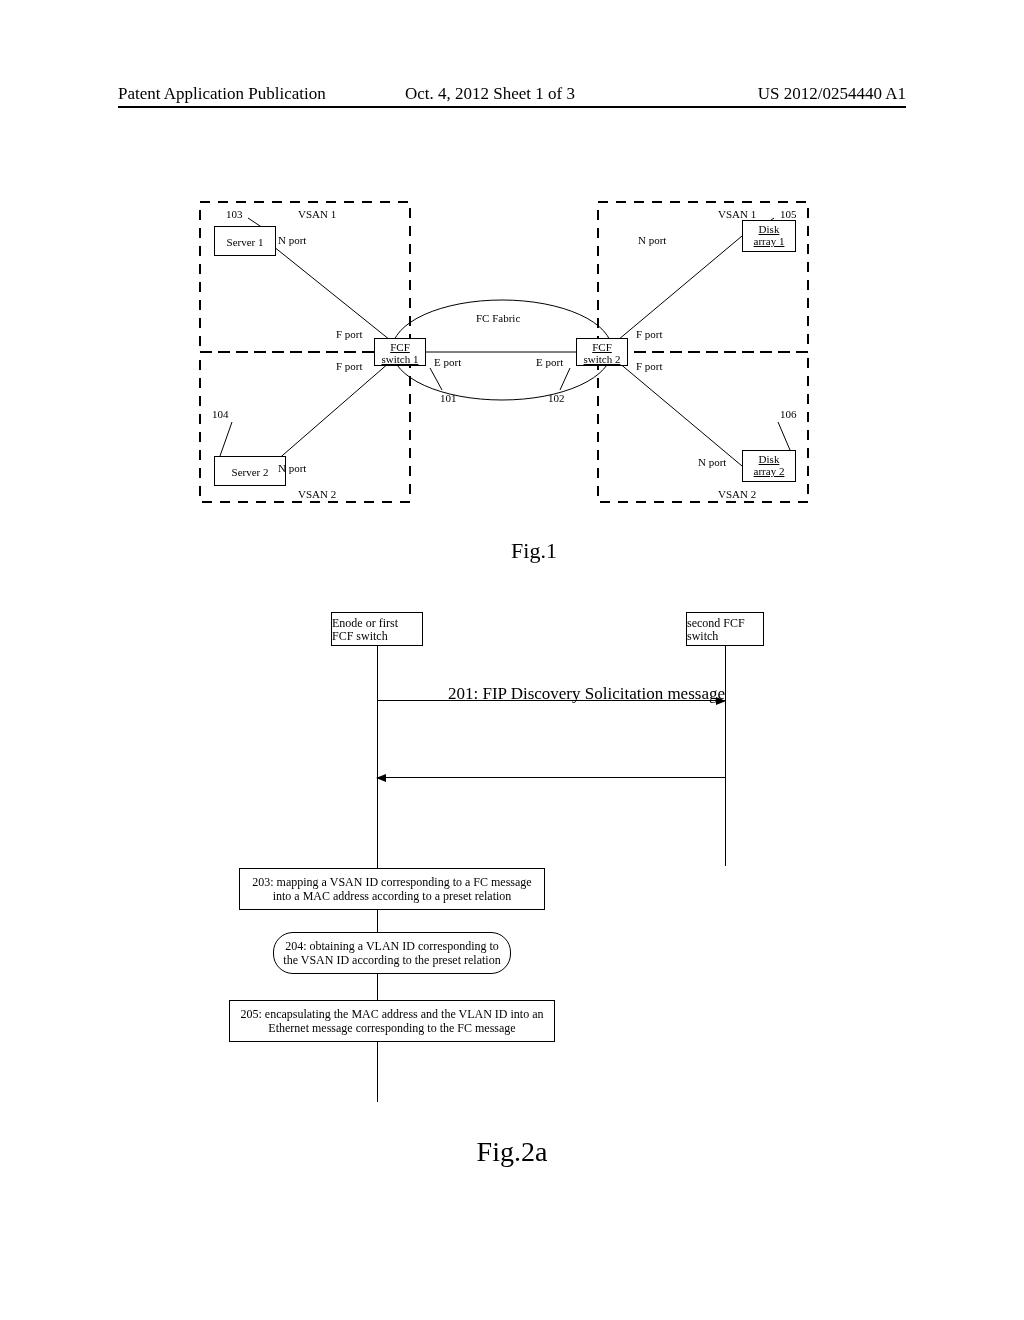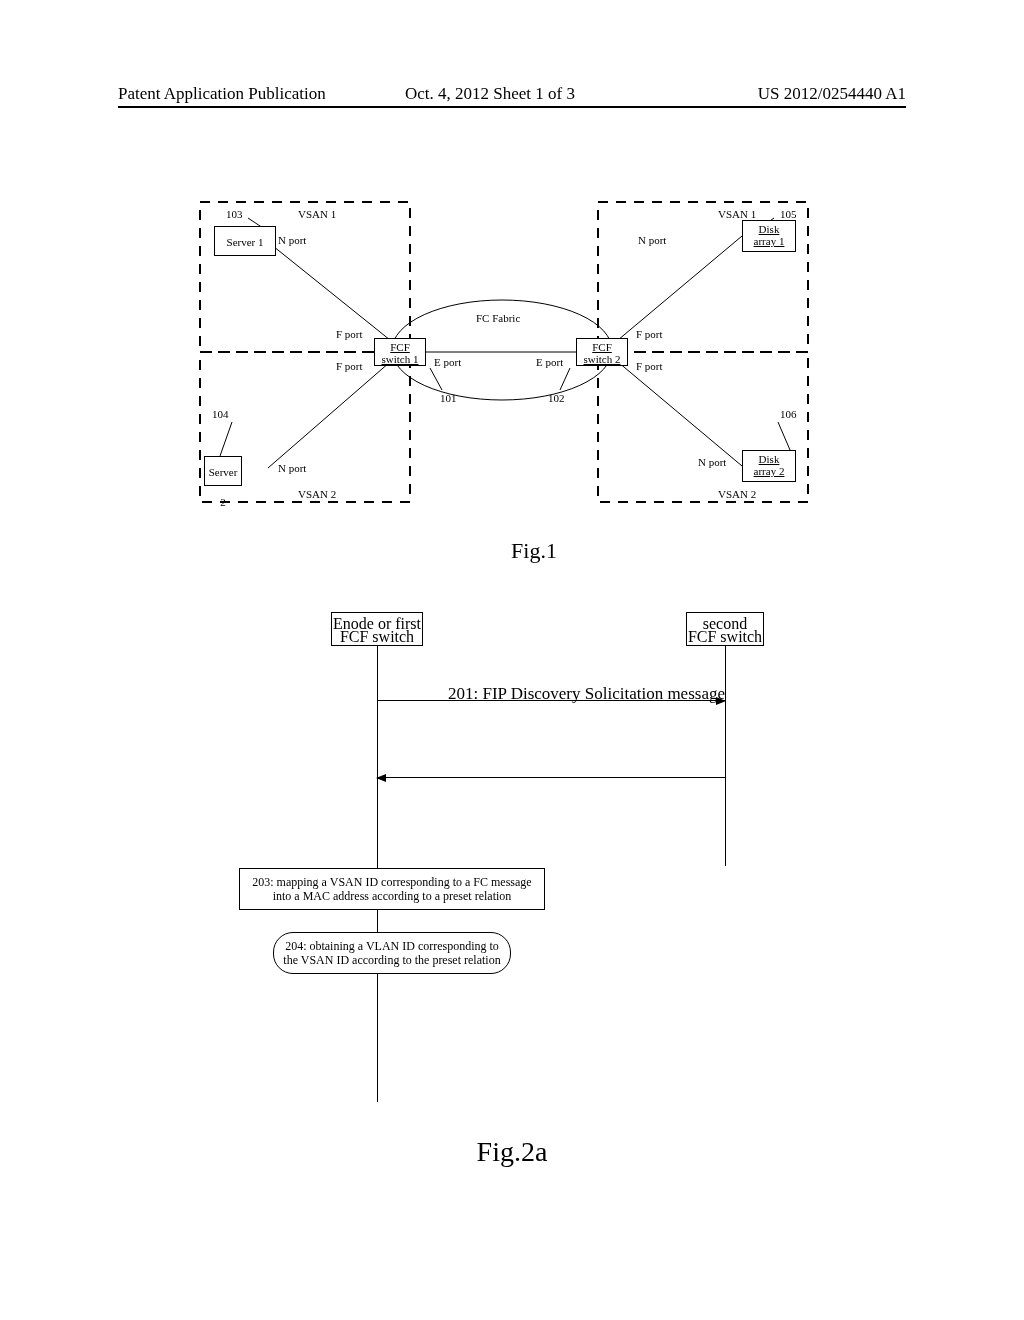--- a/index.html
+++ b/index.html
@@ -32,39 +32,39 @@
     top: 200px;
     left: 198px;
     width: 614px;
     height: 320px;
   }
   .fig1 svg { position: absolute; top: 0; left: 0; width: 100%; height: 100%; }
   .f1-label { position: absolute; font-size: 11px; }
   .box { position: absolute; border: 1px solid #000; background: #fff; font-size: 11px; text-align: center; }
   .box span { display:block; }
   .server1 { left: 16px; top: 26px; width: 62px; height: 30px; line-height: 30px; }
-  .server2 { left: 6px; top: 256px; width: 38px; height: 30px; line-height: 30px; }
+  .server2 { left: 16px; top: 256px; width: 72px; height: 30px; line-height: 30px; }
   .disk1   { left: 544px; top: 20px; width: 54px; height: 32px; padding-top:2px; line-height:12px; text-decoration: underline;}
   .disk2   { left: 544px; top: 250px; width: 54px; height: 32px; padding-top:2px; line-height:12px; text-decoration: underline;}
   .fcf1    { left: 176px; top: 138px; width: 52px; height: 28px; padding-top:2px; line-height:12px; text-decoration: underline; z-index:2;}
   .fcf2    { left: 378px; top: 138px; width: 52px; height: 28px; padding-top:2px; line-height:12px; text-decoration: underline; z-index:2;}
 
   .fig1-caption {
     position: absolute; top: 538px; left: 0; width: 100%; text-align: center; font-size: 22px; padding-left: 44px;
   }
 
   
   .fig2 {
     position: absolute;
     top: 612px;
     left: 276px;
     width: 500px;
     height: 500px;
   }
-  .node-box { position: absolute; border: 1px solid #000; font-size: 16px; text-align: center; }
+  .node-box { position: absolute; border: 1px solid #000; font-size: 12px; }
   .nodeA { left: 55px; top: 0; width: 92px; height: 34px; padding-top:4px; line-height:13px; }
   .nodeB { left: 410px; top: 0; width: 78px; height: 34px; padding-top:4px; line-height:13px; }
   .lifeline { position: absolute; width: 0; border-left: 1px solid #000; }
   .lifeA { left: 101px; top: 34px; height: 456px; }
   .lifeB { left: 449px; top: 34px; height: 220px; }
   .arrow-row { position: absolute; left: 101px; width: 348px; height: 0; border-top: 1px solid #000; }
   .arr-head-r, .arr-head-l { position: absolute; width: 0; height: 0; border-top: 4px solid transparent; border-bottom: 4px solid transparent; }
   .arr-head-r { right: -1px; top: -4px; border-left: 10px solid #000; }
   .arr-head-l { left: -1px; top: -4px; border-right: 10px solid #000; }
   .arrow1 { top: 88px; }
@@ -178,14 +178,15 @@
   <div class="arrow-row arrow1">
     <div class="arr-head-r"></div>
   </div>
 
   <div class="arrow-row arrow2">
     <div class="arr-head-l"></div>
   </div>
 
   <div class="step-box step3">203: mapping a VSAN ID corresponding to a FC message into a MAC address according to a preset relation</div>
   <div class="step-box step4">204: obtaining a VLAN ID corresponding to the VSAN ID according to the preset relation</div>
+  <div class="step-box step5">205: encapsulating the MAC address and the VLAN ID into an Ethernet message corresponding to the FC message</div>
 </div>
 <div class="fig2-caption">Fig.2a</div>
 
 </body></html>

